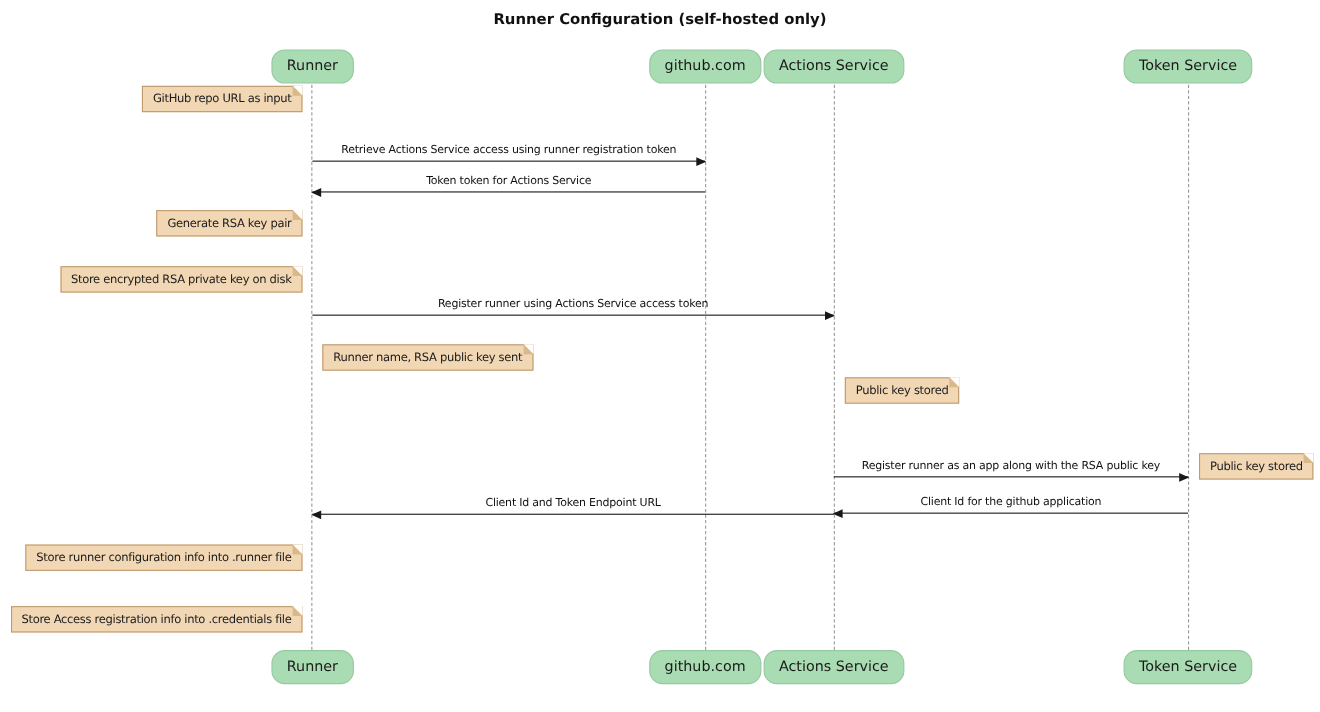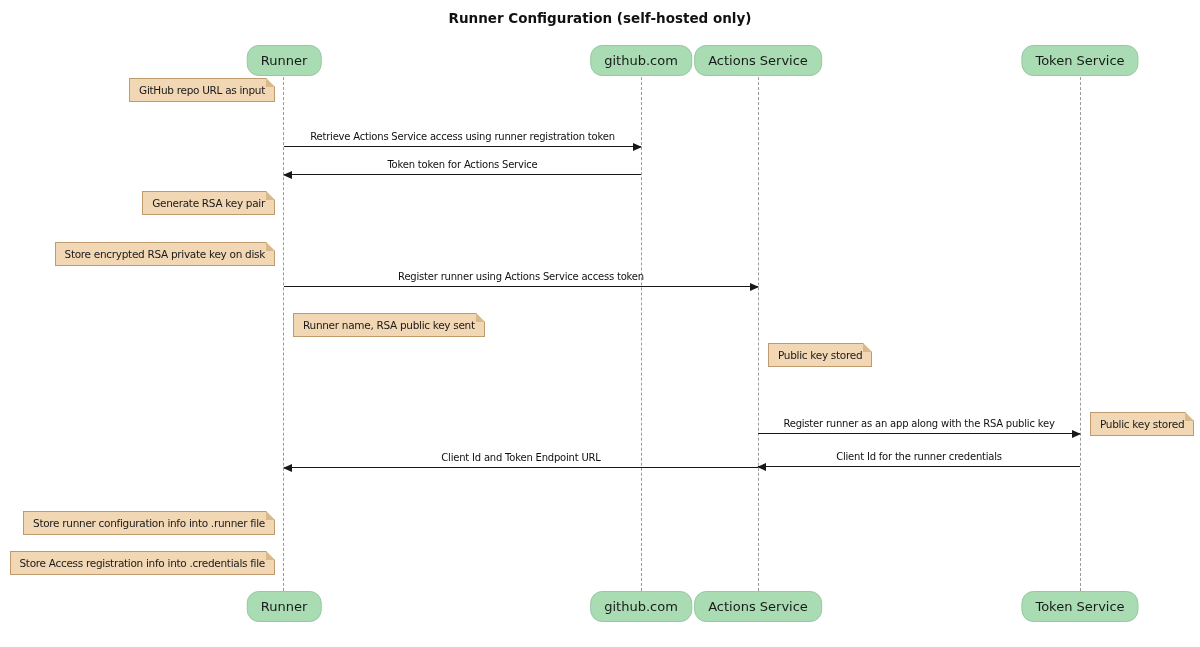--- a/index.html
+++ b/index.html
@@ -129,21 +129,21 @@
   <div class="participant" style="left:641px; top:591px;">github.com</div>
   <div class="participant" style="left:758px; top:591px;">Actions Service</div>
   <div class="participant" style="left:1080px; top:591px;">Token Service</div>
 
   <div class="note" style="right:925px; top:78px;">GitHub repo URL as input</div>
   <div class="note" style="right:925px; top:191px;">Generate RSA key pair</div>
   <div class="note" style="right:925px; top:242px;">Store encrypted RSA private key on disk</div>
   <div class="note" style="left:293px; top:301px;margin-top:12px;">Runner name, RSA public key sent</div>
   <div class="note" style="left:768px; top:343px;">Public key stored</div>
   <div class="note" style="left:1090px; top:412px;">Public key stored</div>
-  <div class="note" style="right:925px; top:511px;text-align:center;">Store runner configuration info into .runner file</div>
+  <div class="note" style="right:925px; top:495px;text-align:center;">Store runner configuration info into .runner file</div>
   <div class="note" style="right:925px; top:551px;">Store Access registration info into .credentials file</div>
 
   <div class="msg arrow-right" style="left:284px; width:357px; top:130px;">
     <div class="lbl">
         <span>Retrieve Actions Service access using runner registration token</span>
       </div>
     <div class="line"></div>
   </div>
   <div class="msg arrow-left" style="left:284px; width:357px; top:158px;">
     <div class="lbl">
@@ -158,21 +158,21 @@
     <div class="line"></div>
   </div>
   <div class="msg arrow-right" style="left:758px; width:322px; top:381px;margin-top:36px;">
     <div class="lbl">
         <span>Register runner as an app along with the RSA public key</span>
       </div>
     <div class="line"></div>
   </div>
   <div class="msg arrow-left" style="left:758px; width:322px; top:450px;">
     <div class="lbl">
-        <span>Client Id for the runner credentials</span>
+        <span>Client Id for the github application</span>
       </div>
     <div class="line"></div>
   </div>
   <div class="msg arrow-left" style="left:284px; width:474px; top:451px;">
     <div class="lbl">
         <span>Client Id and Token Endpoint URL</span>
       </div>
     <div class="line"></div>
   </div>
 

